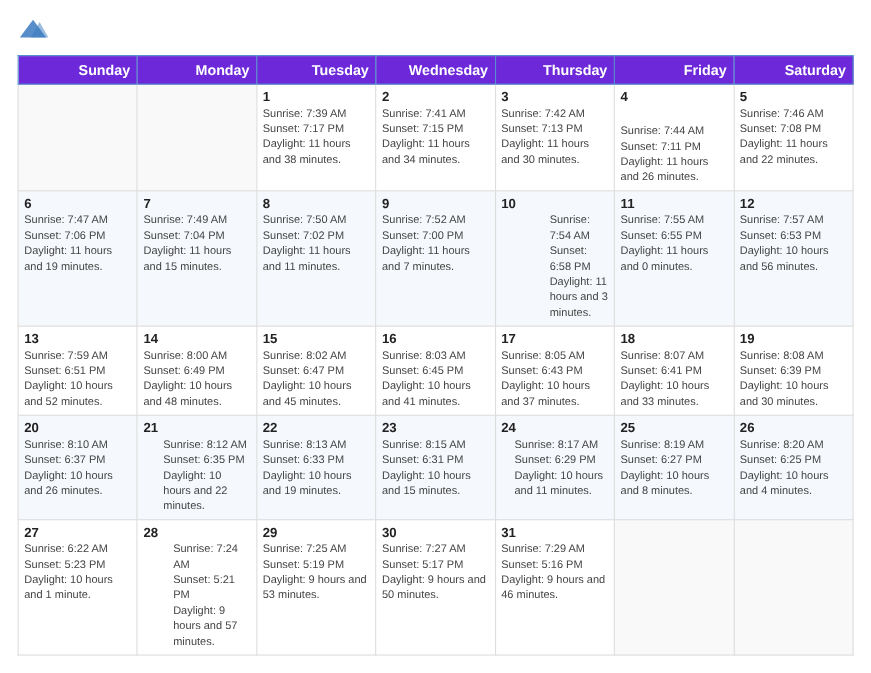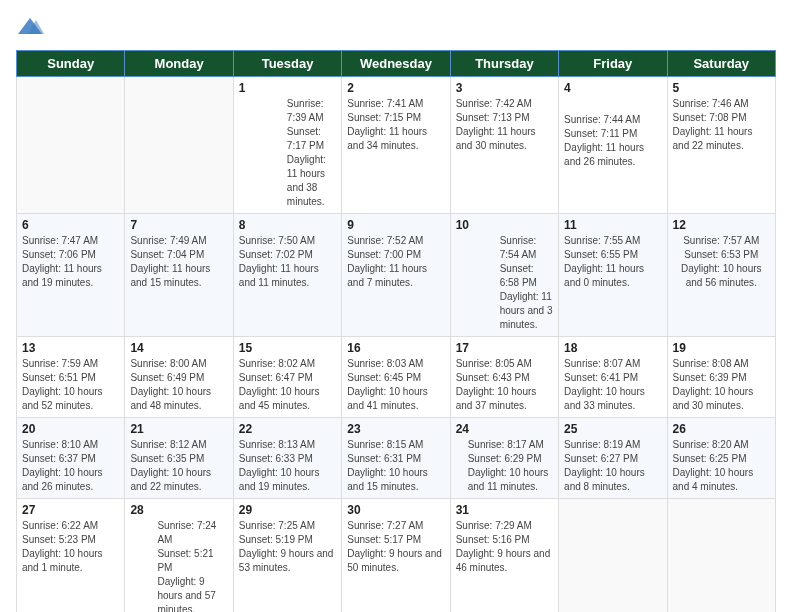--- a/index.html
+++ b/index.html
@@ -47,27 +47,27 @@
     .subtitle {
       font-size: 15px;
       color: #444;
     }
     .calendar {
       width: 100%;
       border-collapse: collapse;
       border: 1px solid #ccc;
     }
     .calendar th {
-      background-color: #14532d;
+      background-color: #6d28d9;
       color: white;
       font-size: 13px;
       font-weight: bold;
       padding: 5px 6px;
       border: 1px solid #5590cc;
-      text-align: center;
+      text-align: right;
     }
     .calendar td {
       border: 1px solid #ddd;
       vertical-align: top;
       padding: 4px 5px;
       font-size: 10.5px;
       color: #333;
       width: calc(100% / 7);
       min-height: 80px;
       background: #fff;
@@ -123,21 +123,21 @@
         <th>Friday</th>
         <th>Saturday</th>
       </tr>
   </thead>
   <tbody id="calendar-body">
   <tr>
         <td class="empty"></td>
         <td class="empty"></td>
         <td>
           <div class="day-number">1</div>
-          <div class="day-info" style="white-space: pre-line; margin-left: 48px;">Sunrise: 7:39 AM
+          <div class="day-info" style="white-space: pre-line;">Sunrise: 7:39 AM
 Sunset: 7:17 PM
 Daylight: 11 hours and 38 minutes.</div>
         </td>
         <td>
           <div class="day-number">2</div>
           <div class="day-info" style="white-space: pre-line;">Sunrise: 7:41 AM
 Sunset: 7:15 PM
 Daylight: 11 hours and 34 minutes.</div>
         </td>
         <td>
@@ -191,21 +191,21 @@
 Daylight: 11 hours and 3 minutes.</div>
         </td>
         <td>
           <div class="day-number">11</div>
           <div class="day-info" style="white-space: pre-line;">Sunrise: 7:55 AM
 Sunset: 6:55 PM
 Daylight: 11 hours and 0 minutes.</div>
         </td>
         <td>
           <div class="day-number">12</div>
-          <div class="day-info" style="white-space: pre-line; text-align: center;">Sunrise: 7:57 AM
+          <div class="day-info" style="white-space: pre-line;">Sunrise: 7:57 AM
 Sunset: 6:53 PM
 Daylight: 10 hours and 56 minutes.</div>
         </td>
       </tr>
       <tr>
         <td>
           <div class="day-number">13</div>
           <div class="day-info" style="white-space: pre-line;">Sunrise: 7:59 AM
 Sunset: 6:51 PM
 Daylight: 10 hours and 52 minutes.</div>
@@ -249,21 +249,21 @@
       </tr>
       <tr>
         <td>
           <div class="day-number">20</div>
           <div class="day-info" style="white-space: pre-line;">Sunrise: 8:10 AM
 Sunset: 6:37 PM
 Daylight: 10 hours and 26 minutes.</div>
         </td>
         <td>
           <div class="day-number">21</div>
-          <div class="day-info" style="white-space: pre-line;">Sunrise: 8:12 AM
+          <div class="day-info" style="white-space: pre-line; margin-left: 18px;">Sunrise: 8:12 AM
 Sunset: 6:35 PM
 Daylight: 10 hours and 22 minutes.</div>
         </td>
         <td>
           <div class="day-number">22</div>
           <div class="day-info" style="white-space: pre-line;">Sunrise: 8:13 AM
 Sunset: 6:33 PM
 Daylight: 10 hours and 19 minutes.</div>
         </td>
         <td>

